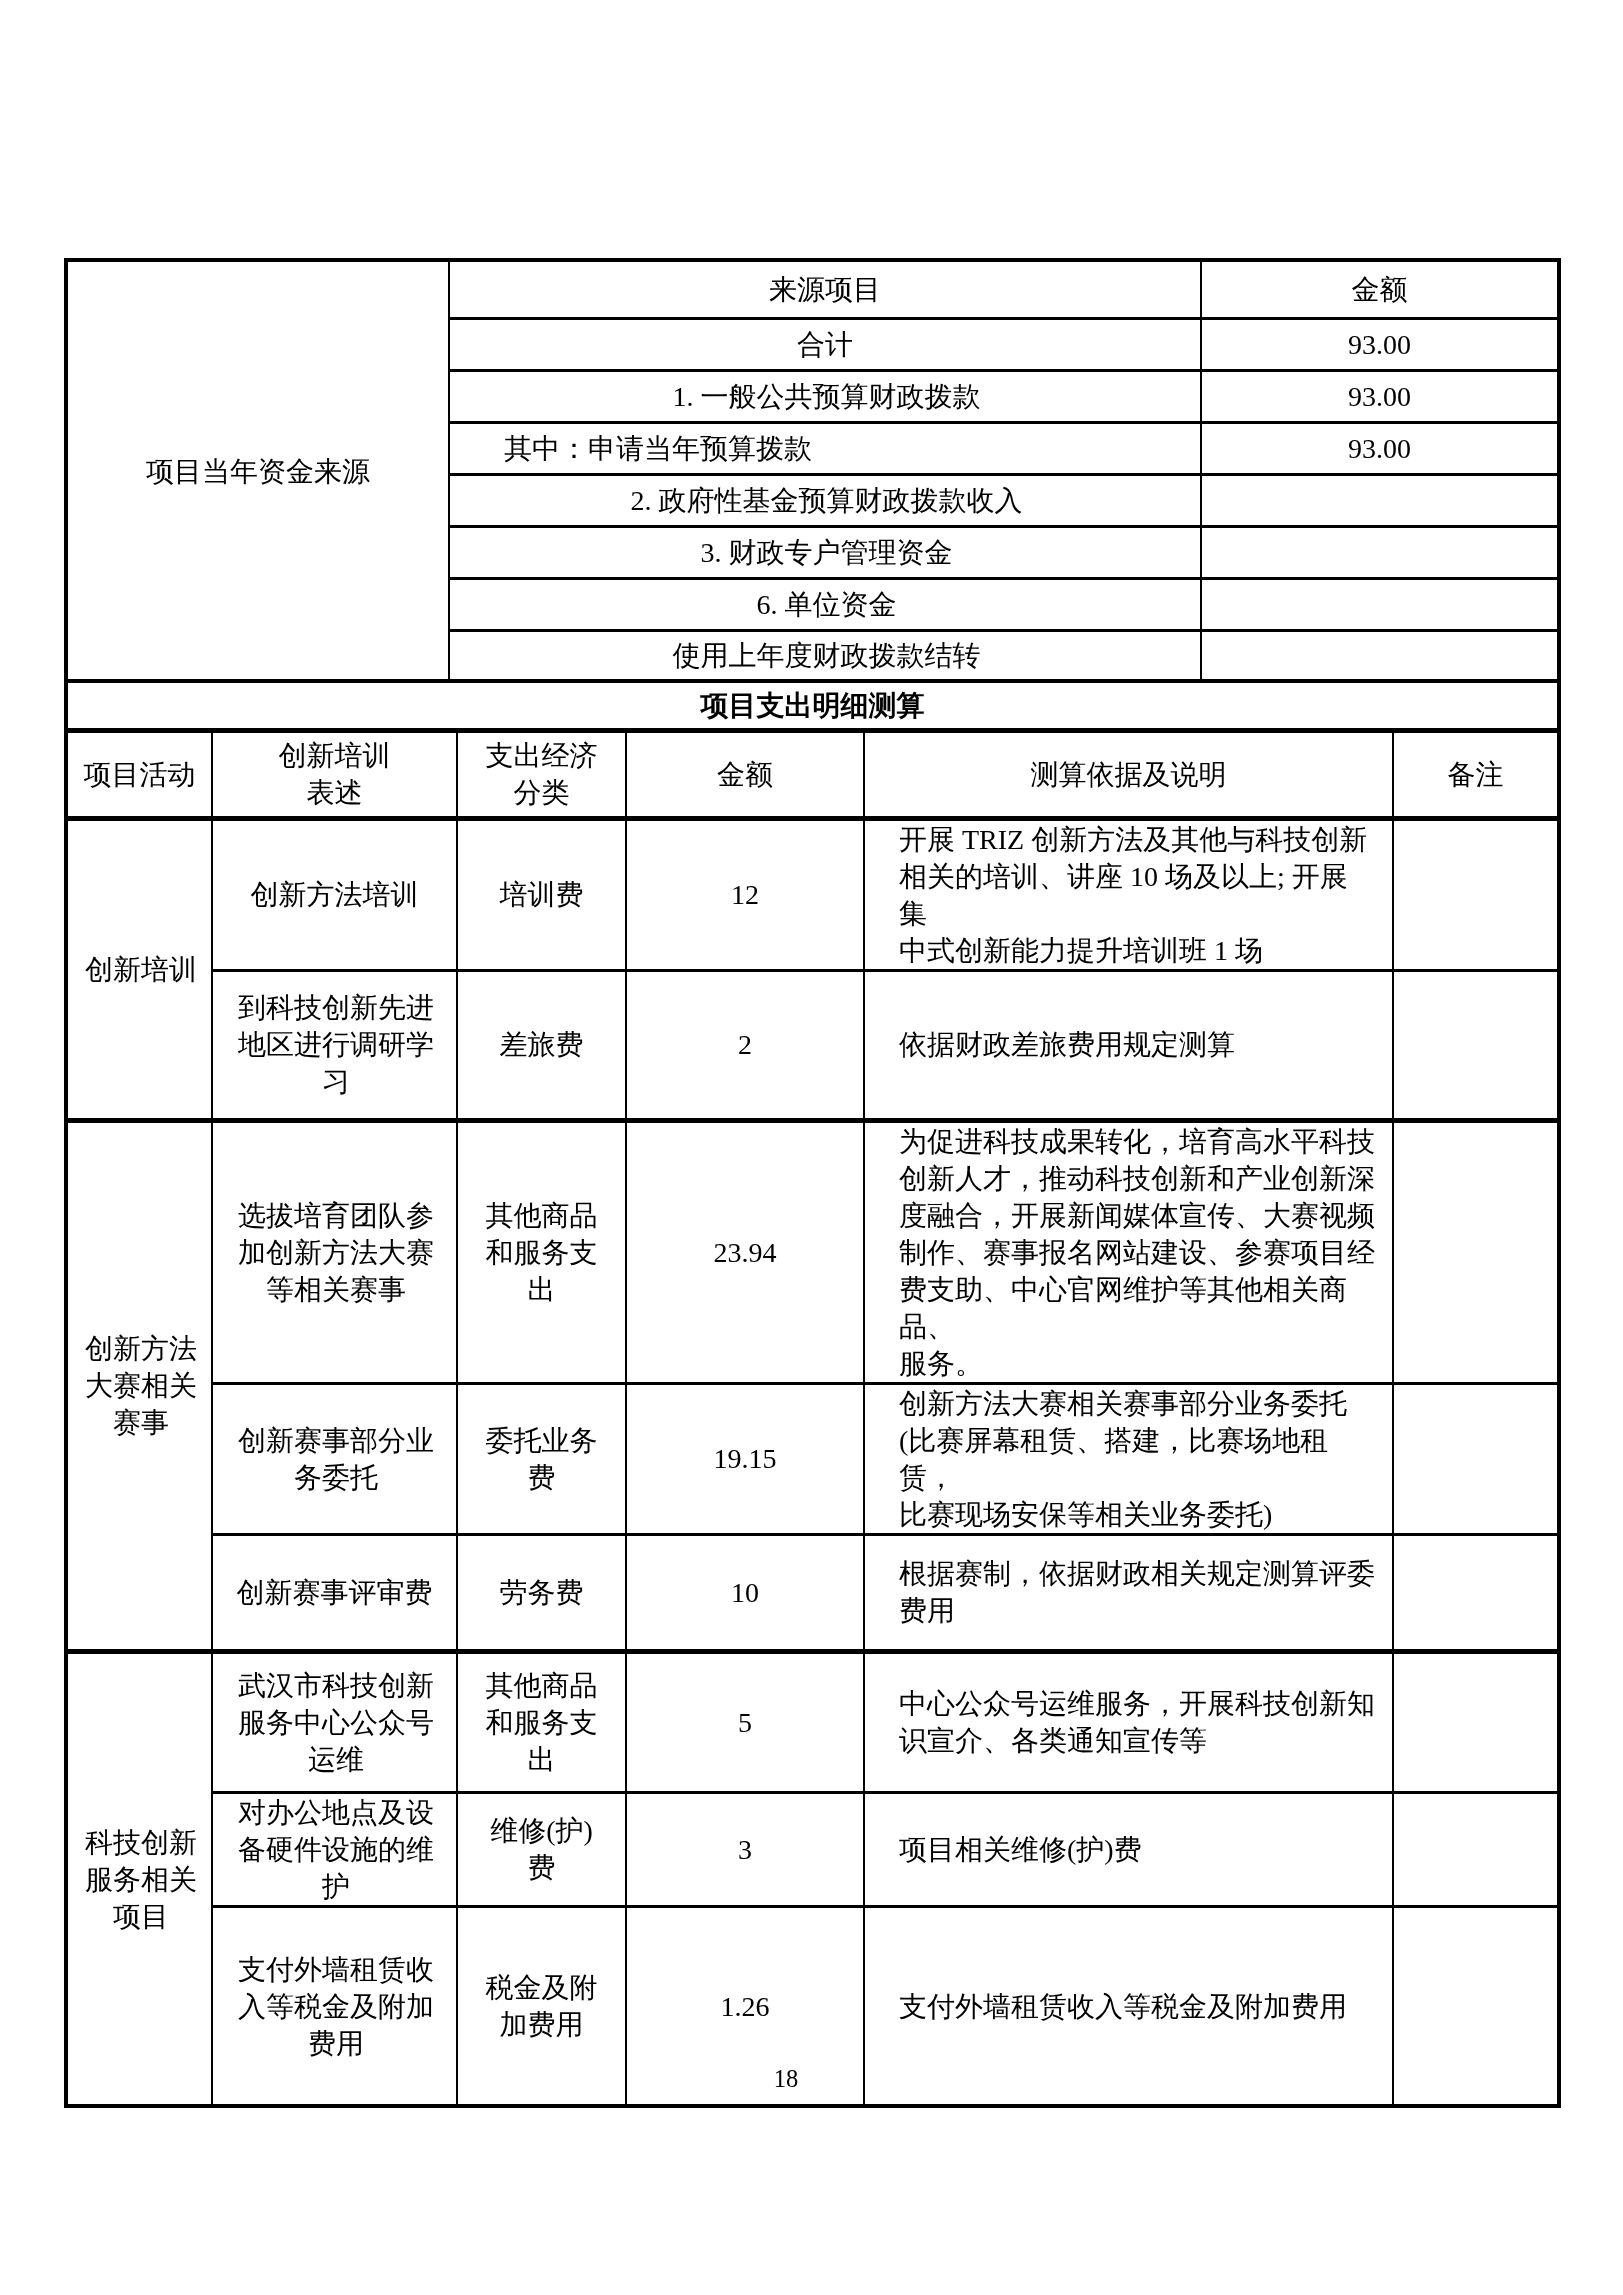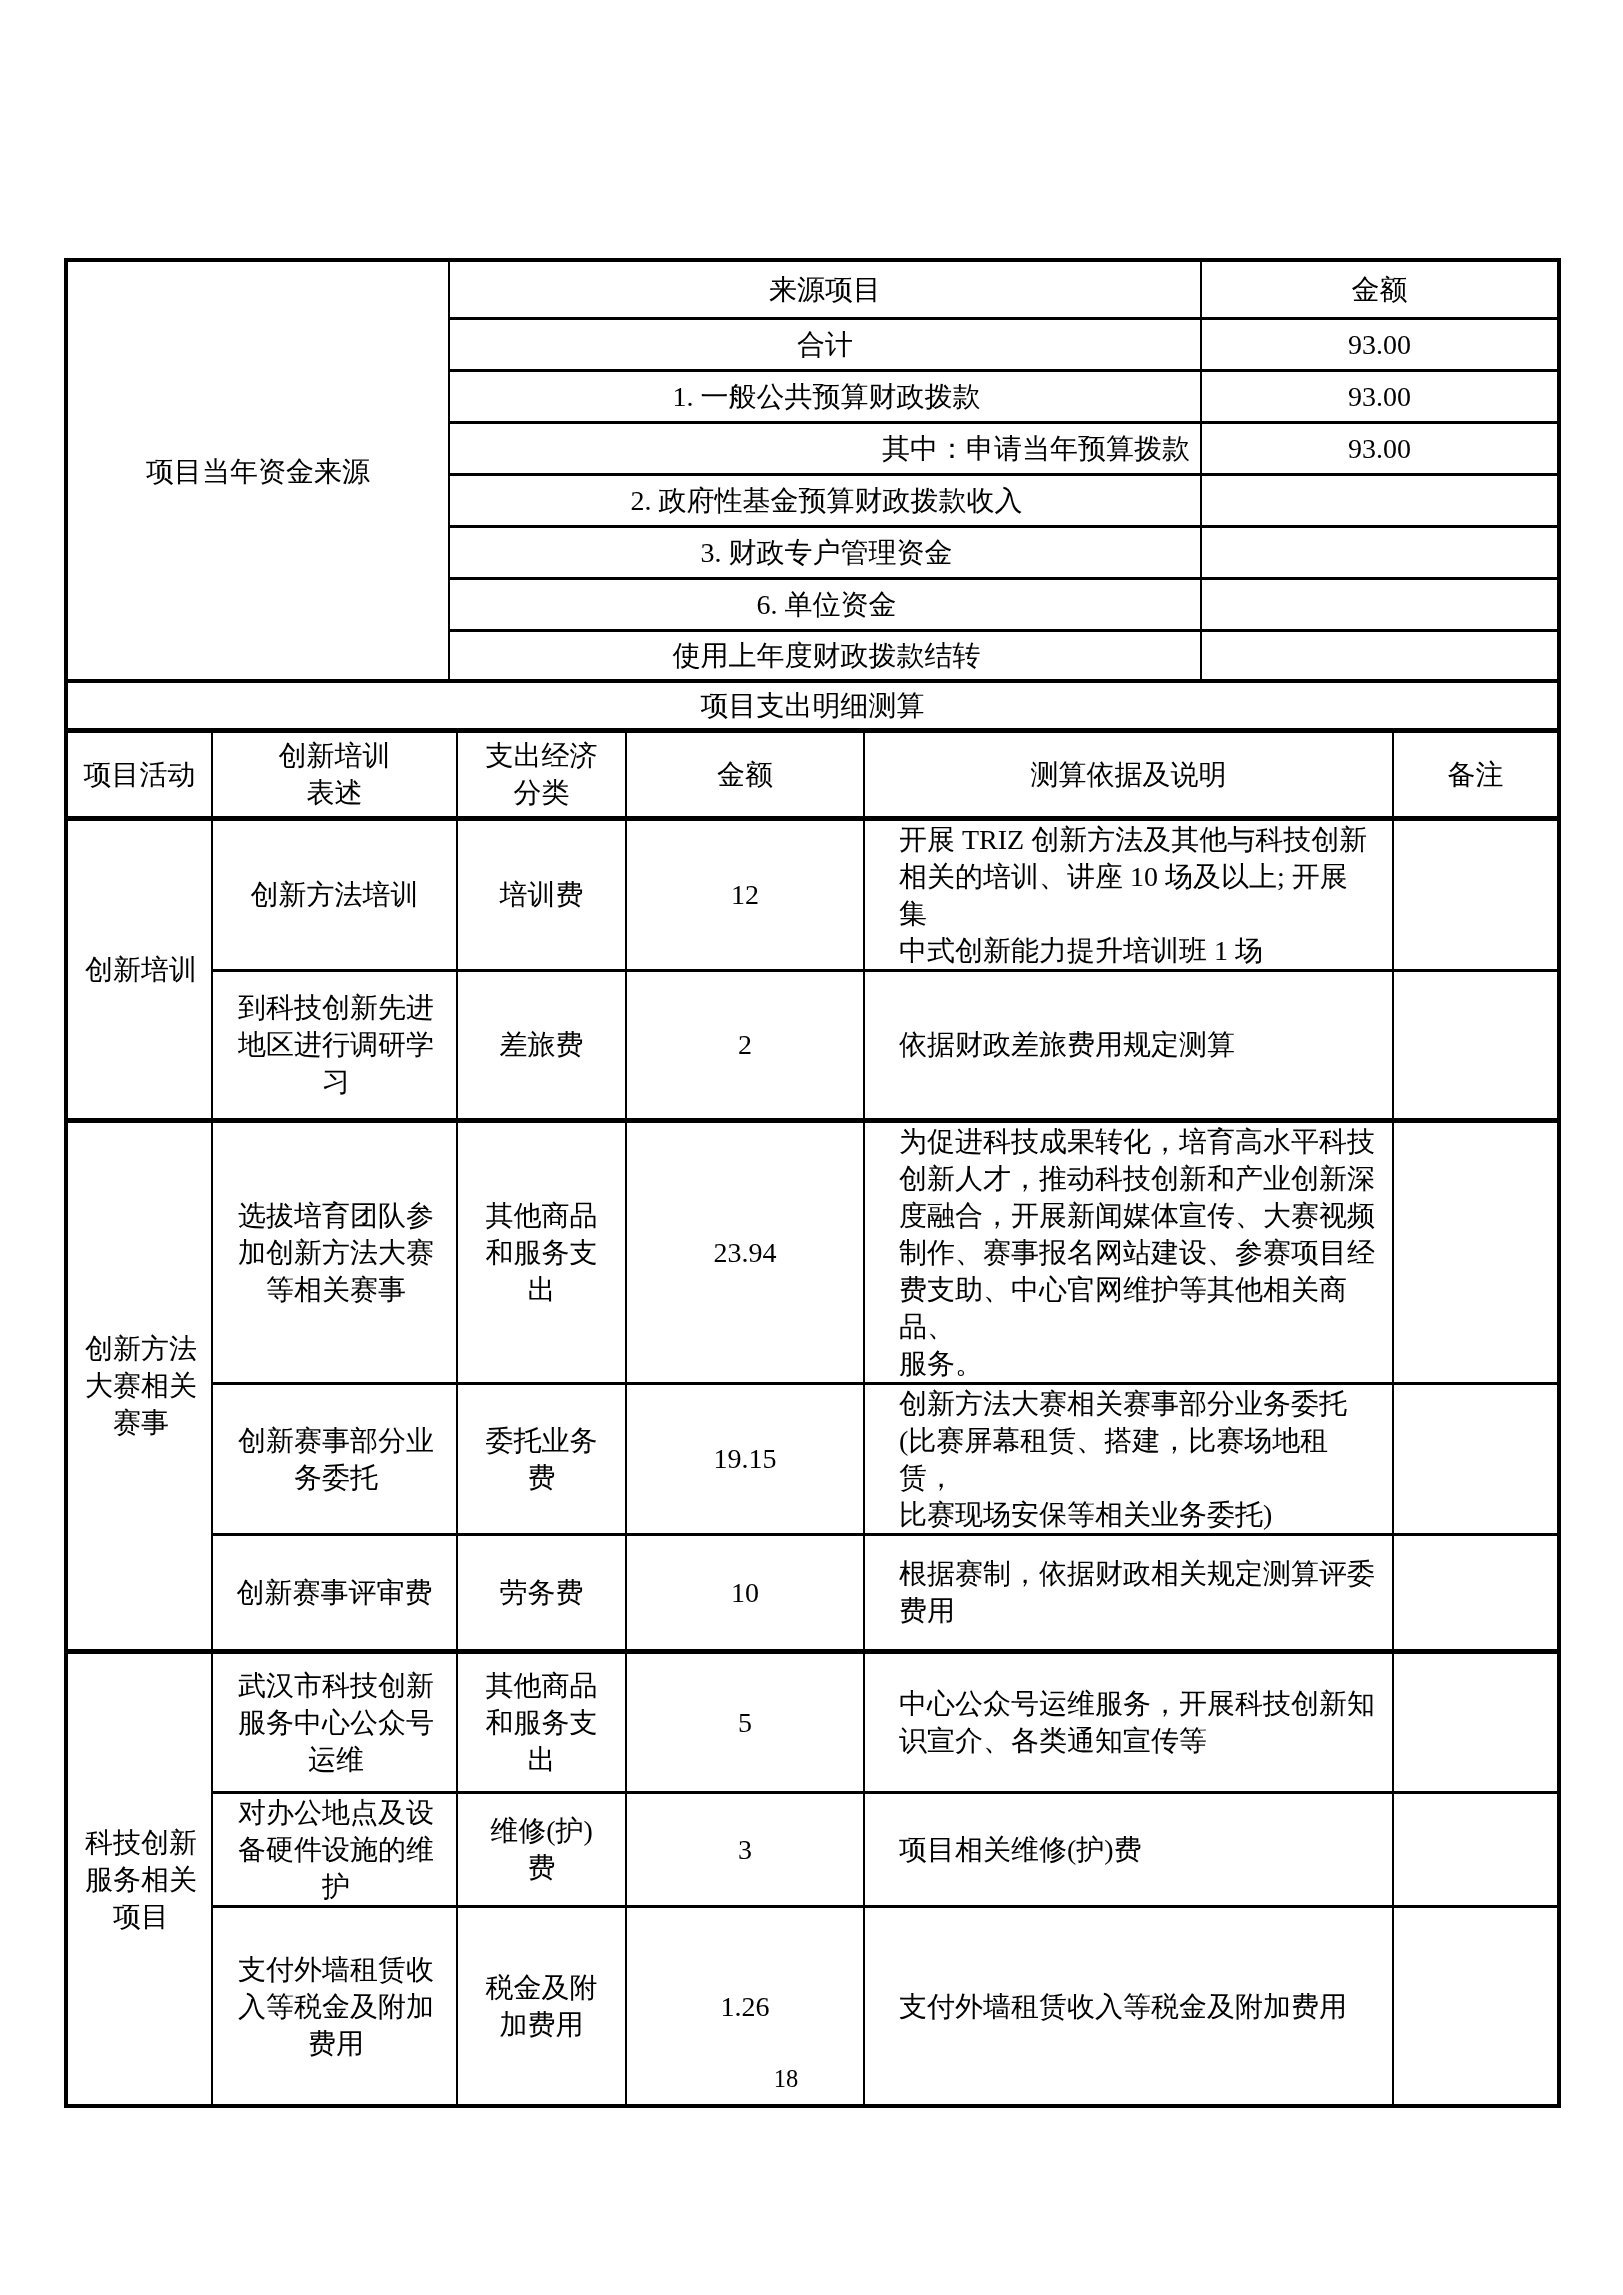--- a/index.html
+++ b/index.html
@@ -17,23 +17,23 @@
     border:2px solid #000;
     border-top-width:3.6px;border-bottom-width:3.6px;
     vertical-align:middle;
     white-space:pre-line;
     padding:0;
     overflow:hidden;
   }
   .t2{margin-top:-4.6px;}
   .center{text-align:center;}
   .left{text-align:center;padding-left:12.8px;padding-right:10px;}
-  .indent{text-align:right;padding-left:54px;padding-right:10px;}
+  .indent{text-align:left;padding-left:54px;padding-right:10px;}
   .basis{text-align:left;padding-left:34px;padding-right:16.4px;}
-  .title-row td{border-bottom-width:5.6px;}
+  .title-row td{border-bottom-width:5.6px;font-weight:bold;}
   .header-row td{border-bottom-width:5.6px;}
   .group-start td{border-top-width:5.6px;}
   .pageno{
     position:absolute;left:0;right:51px;top:2063px;
     text-align:center;font-size:24.5px;line-height:31px;
   }
 </style>
 </head>
 <body>
 

